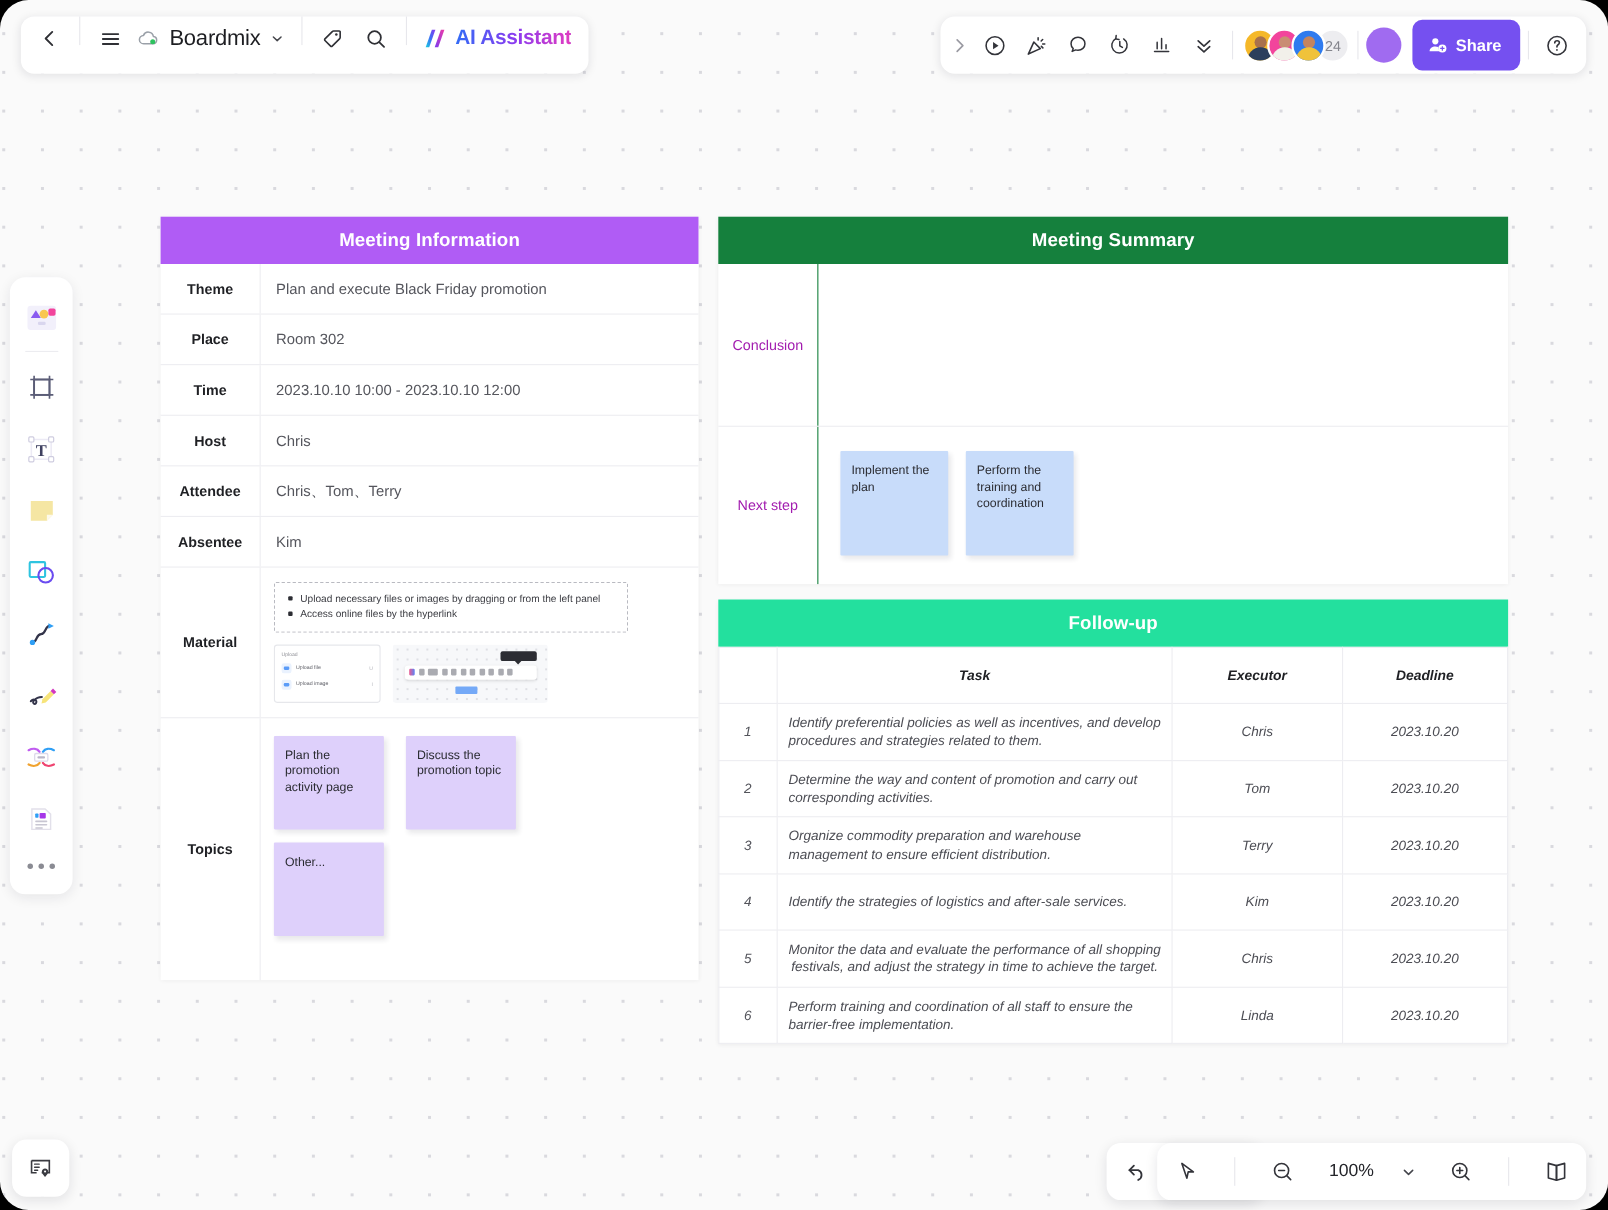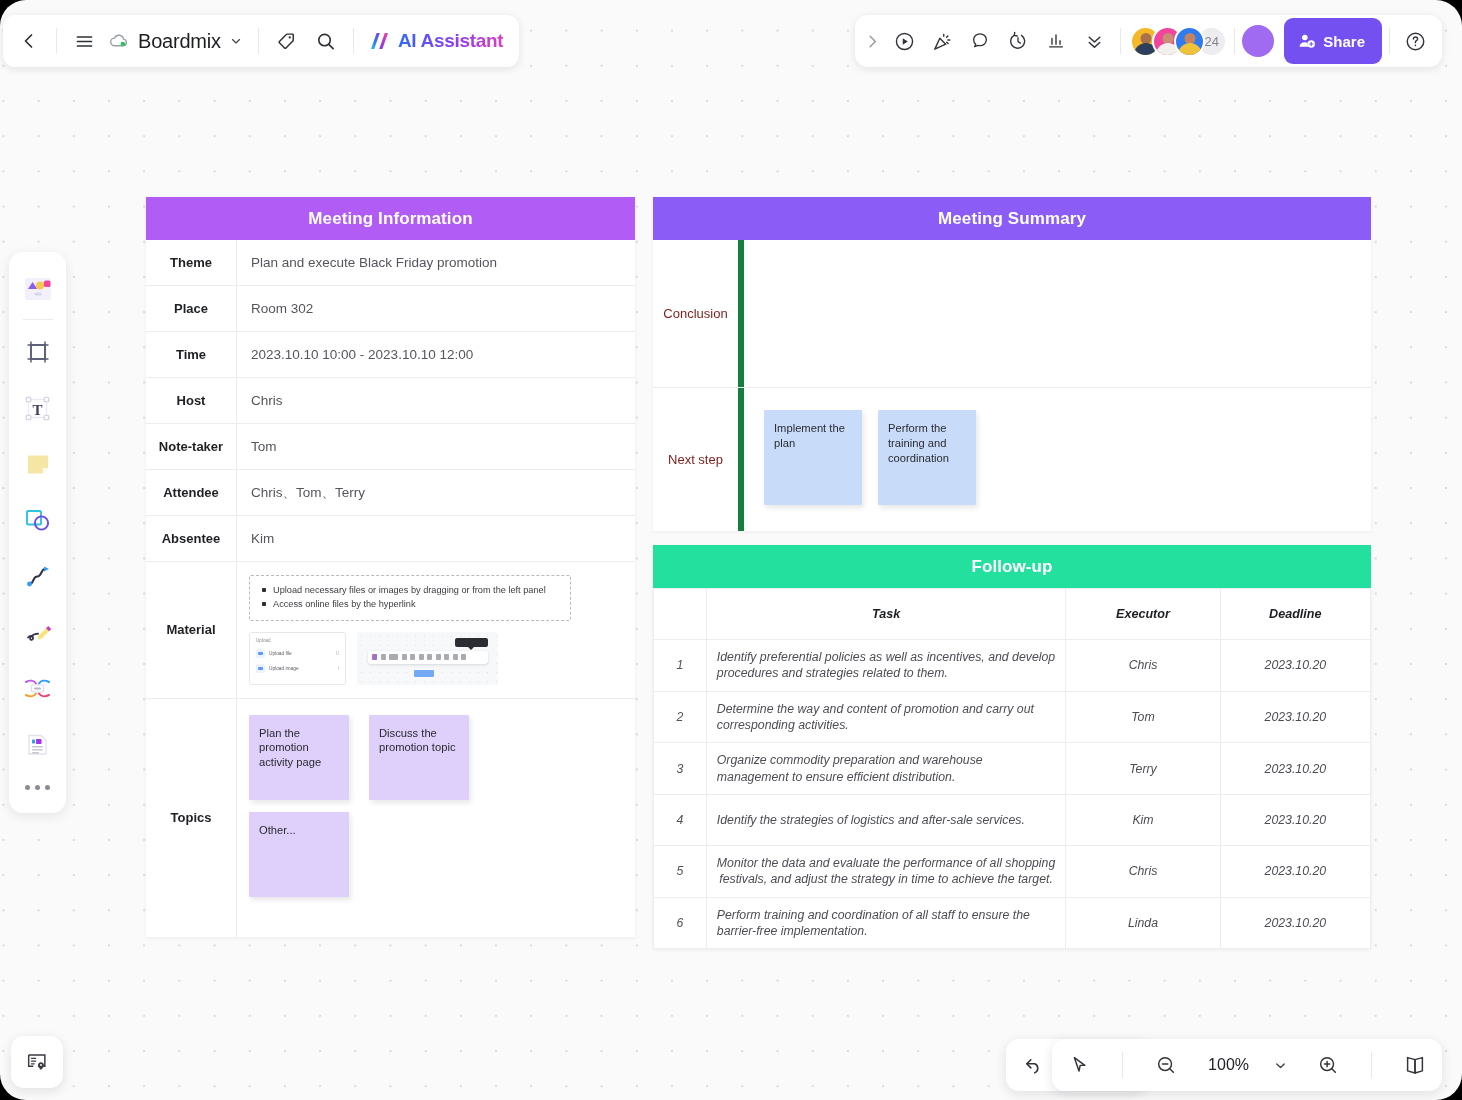--- a/index.html
+++ b/index.html
@@ -18,22 +18,22 @@
   
   #canvas {
     position: absolute; inset: 0;
     background-image: radial-gradient(#d9d9de 1.35px, transparent 1.4px);
     background-size: 35.2px 35.2px;
     background-position: 21px 13px;
   }
 
   
   .tl-bar {
-    position: absolute; left: 3px; top: 15px; height: 52px;
-    display: flex; align-items: center;
+    position: absolute; left: 19px; top: 15px; height: 52px;
+    display: flex; 
     background: #fff; border-radius: 12px;
     box-shadow: 0 2px 9px rgba(20,20,40,.10);
     padding: 0 6px;
   }
   .tl-btn {
     width: 40px; height: 40px; border-radius: 8px;
     display: flex; align-items: center; justify-content: center;
     color: #2f3035; cursor: pointer; background: none; border: none;
   }
   .vdiv { width: 1px; height: 26px; background: #e7e7ec; margin: 0 7px; }
@@ -222,23 +222,23 @@
     box-shadow: 2px 3px 5px rgba(30,30,50,.10);
   }
   .sticky.pp { background: #ded0fb; height: 85px; }
   .sticky.bb2 { background: #c8dcfa; }
 
   
   #card-summary { left: 653px; top: 197px; width: 718px; box-shadow: 0 1px 4px rgba(0,0,0,.06); }
   .sum-row { display: flex; border-bottom: 1px solid #ededf1; }
   .sum-row:last-child { border-bottom: none; }
   .sum-label {
-    width: 91px; flex: none; border-right: 6px solid #15803d;
+    width: 91px; flex: none; border-right: 1px solid #15803d;
     display: flex; align-items: center; justify-content: center;
-    font-size: 13px; color: #7f1d1d; text-align: center;
+    font-size: 13px; color: #a21caf; text-align: center;
   }
   .sum-notes { flex: 1; padding: 22px 0 22px 20px; display: flex; gap: 16px; }
   .sum-notes .sticky { width: 98px; }
   .sum-notes .sticky.h1 { height: 104px; }
   .sum-notes .sticky.h2 { height: 95px; }
 
   
   #card-follow { left: 653px; top: 545px; width: 718px; box-shadow: 0 1px 4px rgba(0,0,0,.06); }
   table.fu { width: 100%; border-collapse: collapse; }
   table.fu th, table.fu td {
@@ -557,24 +557,20 @@
       <div class="info-label">Place</div>
       <div class="info-val">Room 302</div>
     </div>
     <div class="info-row r-time">
       <div class="info-label">Time</div>
       <div class="info-val">2023.10.10 10:00 - 2023.10.10 12:00</div>
     </div>
     <div class="info-row r-host">
       <div class="info-label">Host</div>
       <div class="info-val">Chris</div>
-    </div>
-    <div class="info-row r-note">
-      <div class="info-label">Note-taker</div>
-      <div class="info-val">Tom</div>
     </div>
     <div class="info-row r-att">
       <div class="info-label">Attendee</div>
       <div class="info-val">Chris、Tom、Terry</div>
     </div>
     <div class="info-row r-abs">
       <div class="info-label">Absentee</div>
       <div class="info-val">Kim</div>
     </div>
 
@@ -628,21 +624,21 @@
         <div class="topics-grid">
           <div class="sticky pp">Plan the promotion activity page</div>
           <div class="sticky pp">Discuss the promotion topic</div>
           <div class="sticky pp">Other...</div>
         </div>
       </div>
     </div>
   </div>
 
   <div class="card" id="card-summary">
-    <div class="card-head" style="background:#8b5cf6">Meeting Summary</div>
+    <div class="card-head" style="background:#15803d">Meeting Summary</div>
     <div class="sum-row" style="height:148px">
       <div class="sum-label">Conclusion</div>
     </div>
     <div class="sum-row" style="height:143px">
       <div class="sum-label">Next step</div>
       <div class="sum-notes">
         <div class="sticky bb2 h2">Implement the plan</div>
         <div class="sticky bb2 h2">Perform the training and coordination</div>
       </div>
     </div>

